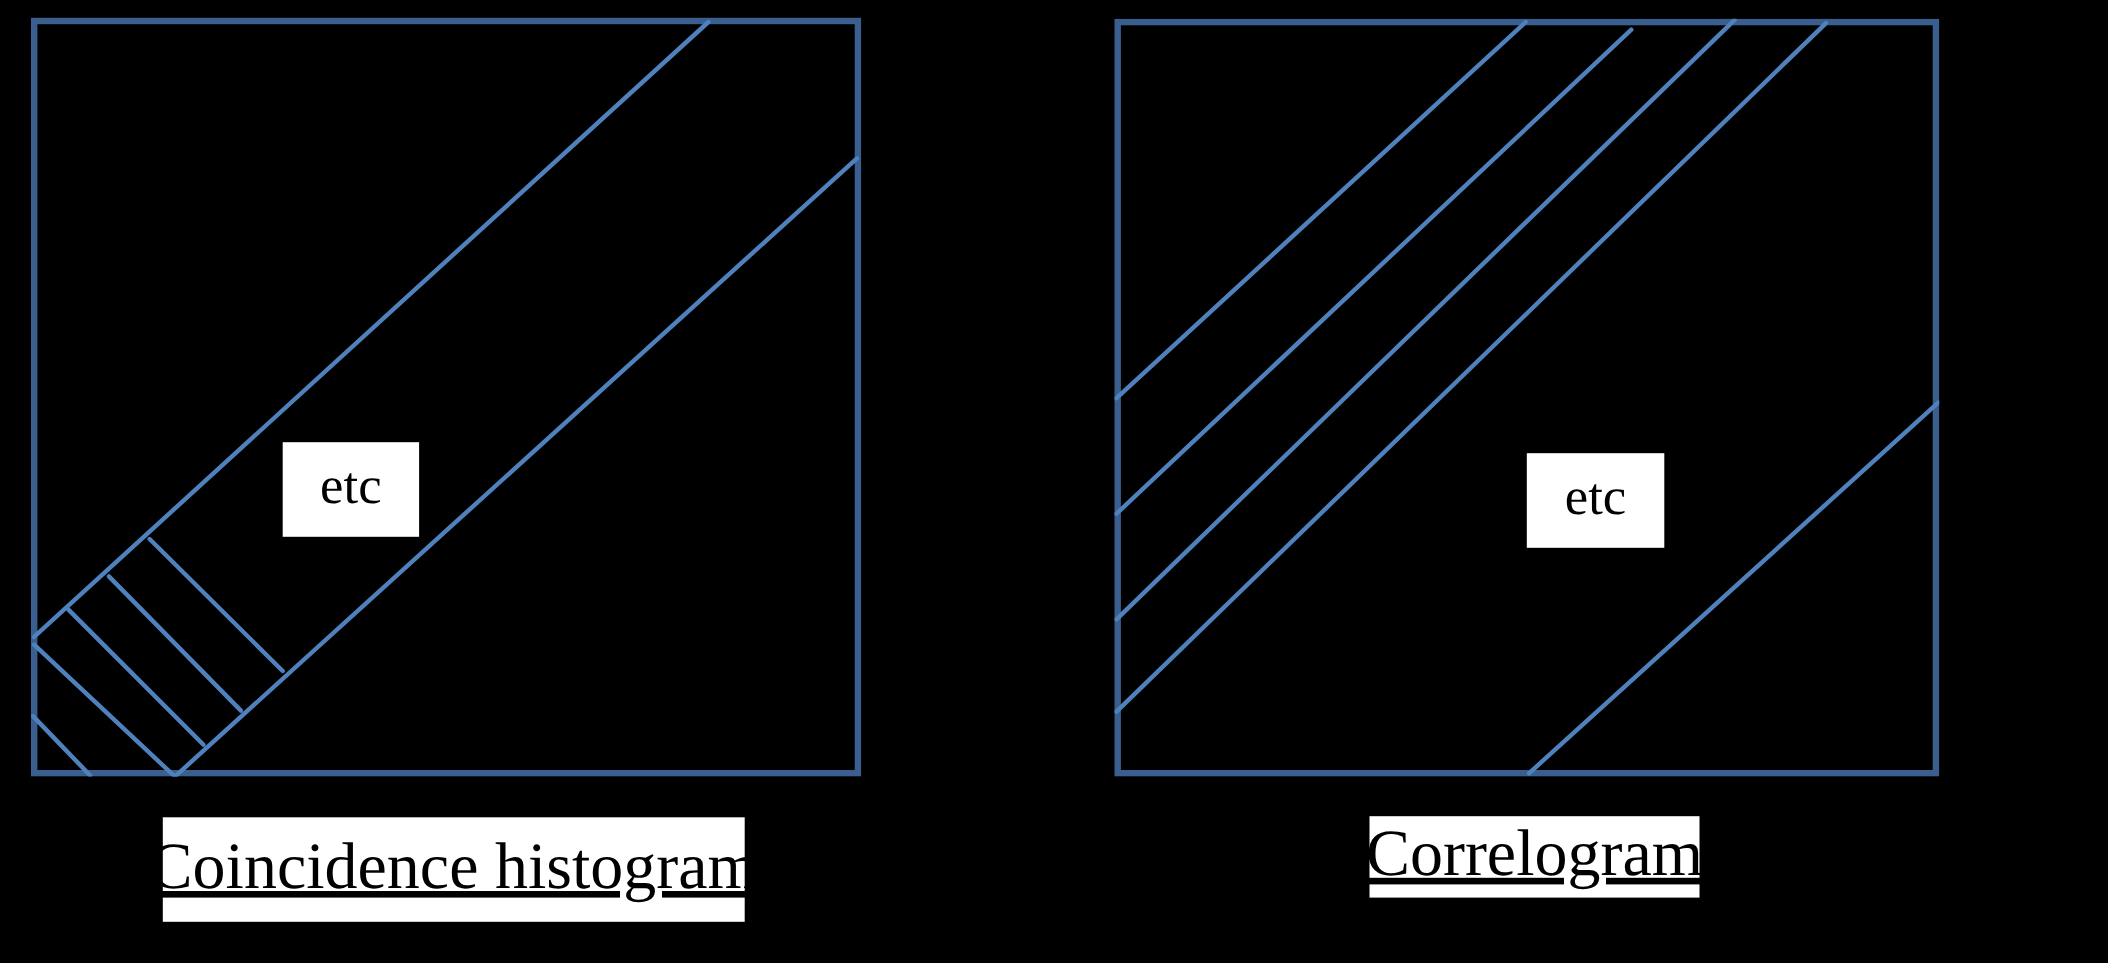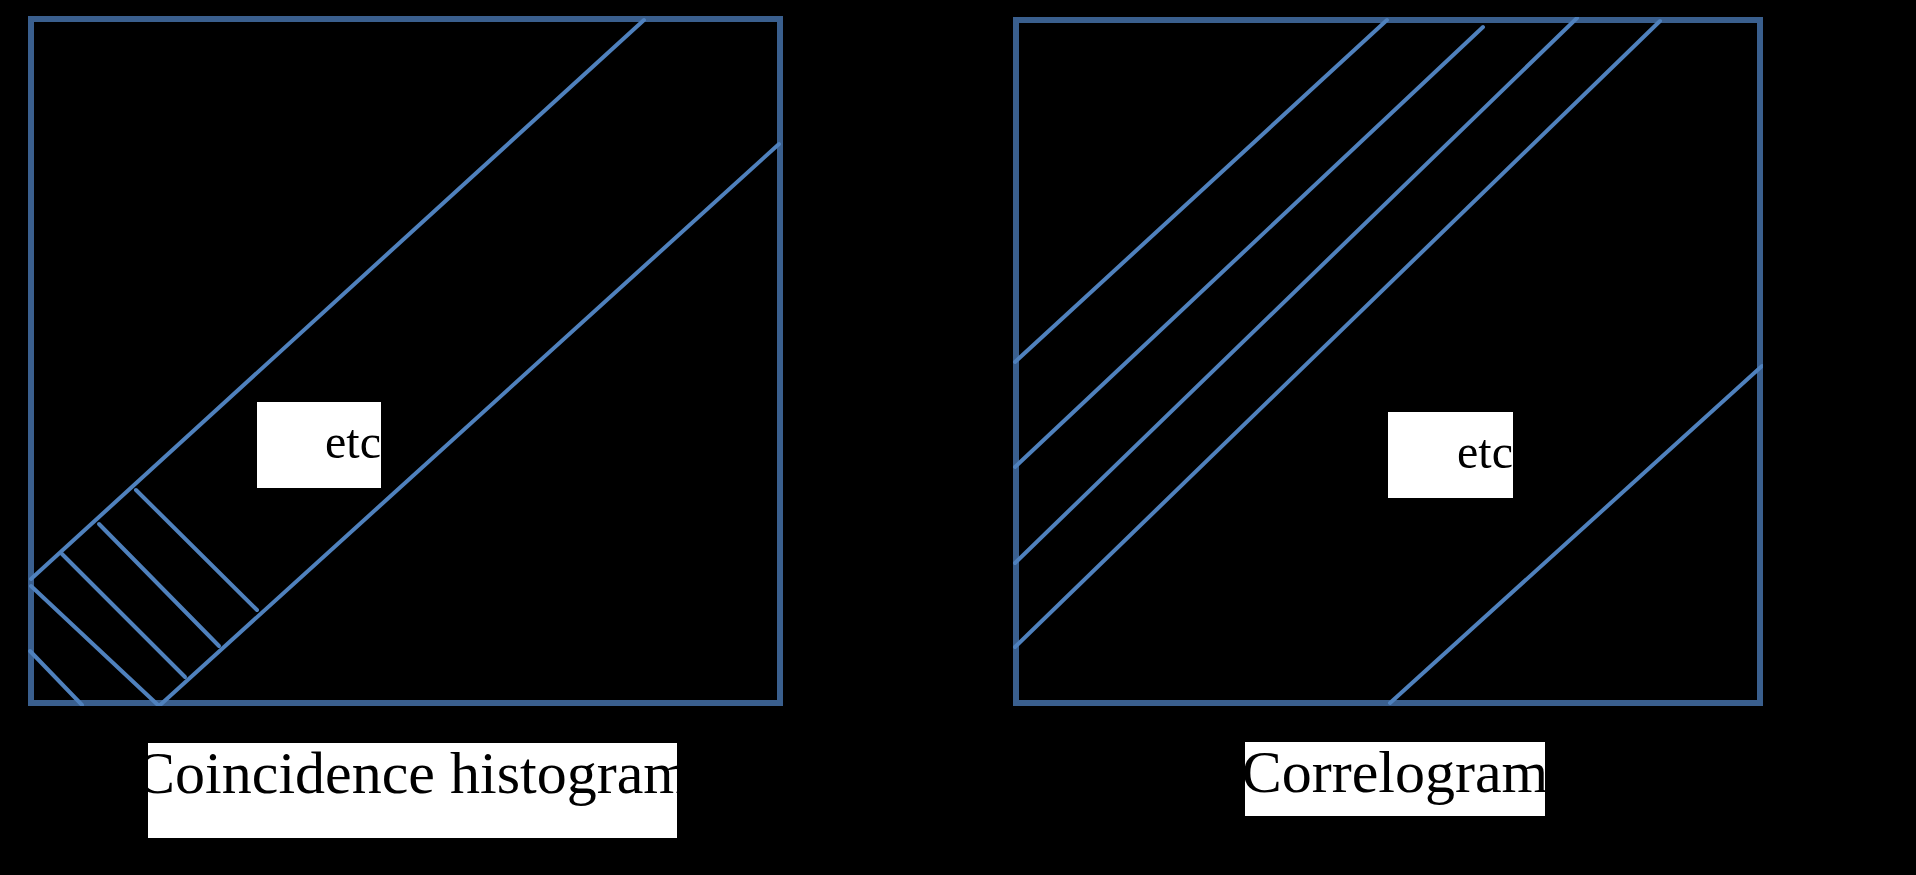--- a/index.html
+++ b/index.html
@@ -22,34 +22,35 @@
     position: absolute;
     left: 0;
     top: 0;
     display: block;
   }
   .etc-box {
     position: absolute;
     background: #FFFFFF;
     display: flex;
     align-items: center;
-    justify-content: flex-end;
+    justify-content: center;
   }
   .etc-box span {
     font-size: 48px;
     line-height: 1;
     color: #000000;
     padding-bottom: 6px;
   }
   .caption-box {
     position: absolute;
     background: #FFFFFF;
     display: flex;
-    align-items: flex-start;
+    align-items: center;
     justify-content: center;
+    text-decoration: underline;
   }
   .caption-box span {
     font-size: 60px;
     line-height: 1;
     color: #000000;
     white-space: nowrap;
     padding-bottom: 8px;
   }
 </style>
 </head>

